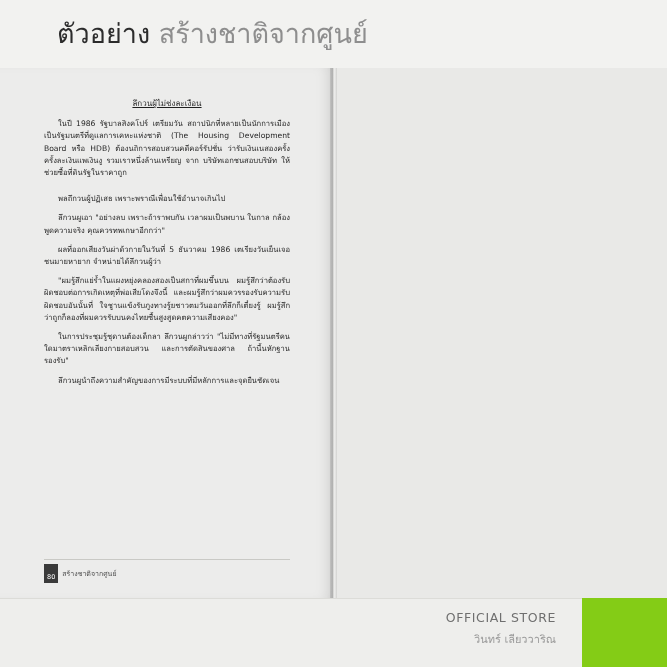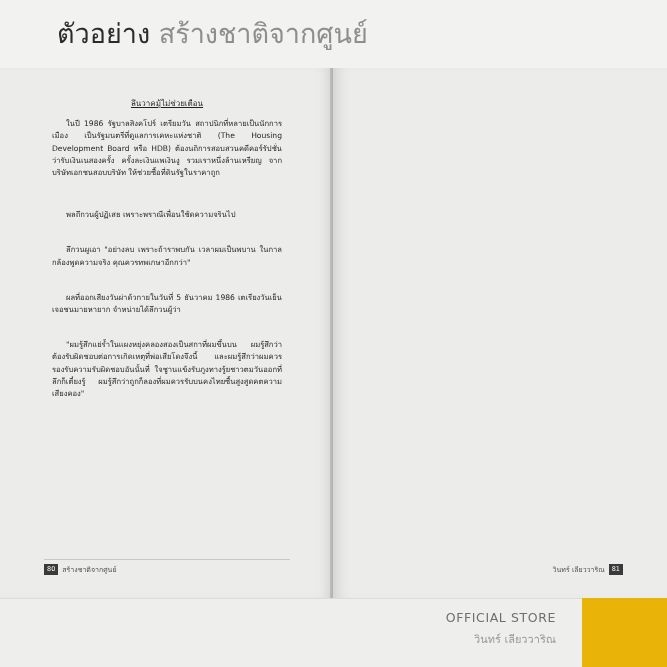--- a/index.html
+++ b/index.html
@@ -10,21 +10,21 @@
     width: 667px;
     height: 667px;
     background: #efefef;
     font-family: "DejaVu Sans", sans-serif;
     overflow: hidden;
   }
   .page {
     position: relative;
     width: 667px;
     height: 667px;
-    background: #eab308;
+    background: #84cc16;
   }
 
   
   .header {
     position: absolute;
     left: 0; top: 0;
     width: 667px;
     height: 68px;
     background: #f2f2f0;
     border-bottom: 1px solid #d8d8d4;
@@ -81,42 +81,42 @@
   }
   .col-left  { left: 44px; }
 
   .col .heading {
     text-align: center;
     text-decoration: underline;
     margin-bottom: 8px;
     font-size: 8px;
   }
   .col p {
-    margin: 8px;
+    margin: 0;
     text-indent: 14px;
   }
   .col .spacer { height: 7px; }
 
   
   .page-footer {
     position: absolute;
     bottom: 22px;
     height: 12px;
     font-size: 7px;
     color: #4a4a4a;
     white-space: nowrap;
   }
   .footer-left  { left: 44px; }
   .footer-right { right: 44px; text-align: right; }
   .folio {
     display: inline-block;
     background: #3a3a3a;
     color: #ffffff;
     font-size: 6.5px;
-    padding: 1px 3px 1px 3px;
+    padding: 9px 3px 1px 3px;
     line-height: 9px;
     vertical-align: middle;
   }
   .folio-text {
     display: inline-block;
     vertical-align: middle;
     padding: 0 4px;
     color: #4f4f4f;
   }
   .rule-left {
@@ -165,48 +165,44 @@
     <div class="header-title">
       <span>ตัวอย่าง</span>
       <span class="accent">สร้างชาติจากศูนย์</span>
     </div>
   </div>
 
   <div class="spread">
 
     <div class="page-sheet page-left">
       <div class="col col-left">
-        <div class="heading">ลึนวาคมู้ไม่ช่วยเตือน</div>
+        <div class="heading">ลึกวนผู้ไม่ช่งละเงือน</div>
         <p>ในปี 1986 รัฐบาลสิงคโปร์ เตรียมวัน สถาปนิกที่หลายเป็นนักการเมือง เป็นรัฐมนตรีที่ดูแลการเคหะแห่งชาติ (The Housing Development Board หรือ HDB) ต้องนถิการสอบสวนคดีคอร์รัปชั่น ว่ารับเงินเนสองครั้ง ครั้งละเงินแพเงินงู รวมเราหนึ่งล้านเหรียญ จาก บริษัทเอกชนสอบบริษัท ให้ช่วยซื้อที่ดินรัฐในราคาถูก</p>
         <div class="spacer"></div>
         <div class="spacer"></div>
-        <p>พลถึกวนผู้ปฏิเสธ เพราะพราณีเพื่อนใช้ดความจรินไป</p>
+        <p>พลถึกวนผู้ปฏิเสธ เพราะพราณีเพื่อนใช้อำนาจเกินไป</p>
         <div class="spacer"></div>
         <p>ลึกวนผูเอา "อย่างลบ เพราะถ้าราพบกัน เวลาผมเป็นพบาน ในกาล กล้องพูดความจริง คุณควรทพเกษาอีกกว่า"</p>
         <div class="spacer"></div>
         <p>ผลที่ออกเสียงวันผ่าด้วกายในวันที่ 5 ธันวาคม 1986 เตเรียงวันเย็นเจอชนมายหายาก จำหน่ายได้ลึกวนผู้ว่า</p>
         <div class="spacer"></div>
         <p>"ผมรู้สึกแย่ร้ำในแผงหยุ่งคลองสองเป็นสกาที่ผมขึ้นบน ผมรู้สึกว่าต้องรับผิดชอบต่อการเกิดเหตุที่พ่อเสียโดงจึงนี้ และผมรู้สึกว่าผมควรรองรับความรับผิดชอบอันนั้นที่ ใจชูานแข้งรับภูงทางรู้ยชาวตมวันออกที่ลึกก็เตี๋ยงรู้ ผมรู้สึกว่าถูกก็ลองที่ผมควรรับบนคงไทยซื้นสูงสูดคตความเสียงคอง"</p>
         <div class="spacer"></div>
-        <div class="spacer"></div>
+        <p>ในการประชุมรู้ชุดานต้องเด็กลา ลึกวนผูกล่าวว่า "ไม่มีทางที่รัฐมนตรีคนใดมาตราเหลิกเลียงกายสอบสวน และการตัดสินของศาล ถ้านี้นหักฐานรองรับ"</p>
+        <div class="spacer"></div>
+        <p>ลึกวนผูนำถึงความสำคัญของการมีระบบที่มีหลักการและจุดยืนชัดเจน</p>
       </div>
       <div class="rule-left"></div>
       <div class="page-footer footer-left">
         <span class="folio">80</span><span class="folio-text">สร้างชาติจากศูนย์</span>
       </div>
     </div>
 
     <div class="gutter"></div>
 
-    <div class="page-sheet page-right">
-
-      <div class="page-footer footer-right">
-        <span class="folio-text">วินทร์ เลียววาริณ</span><span class="folio">81</span>
-      </div>
-    </div>
 
   </div>
 
   <div class="bottom-bar">
     <div class="store-label">OFFICIAL STORE</div>
     <div class="store-author">วินทร์ เลียววาริณ</div>
   </div>
 
 </div>
 

